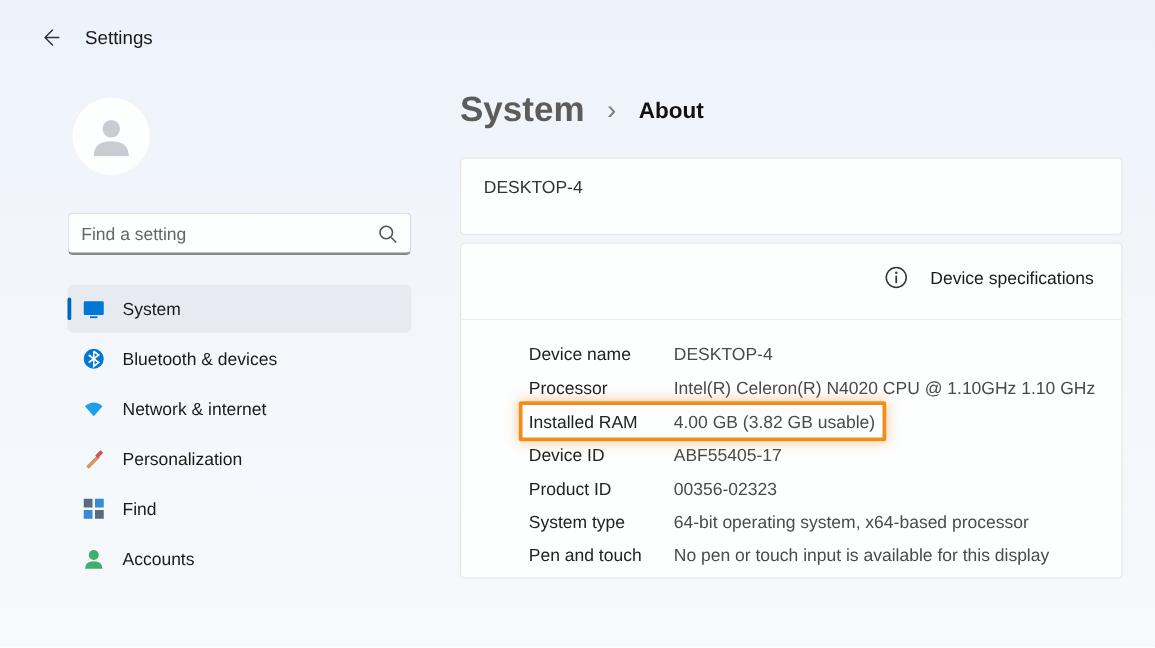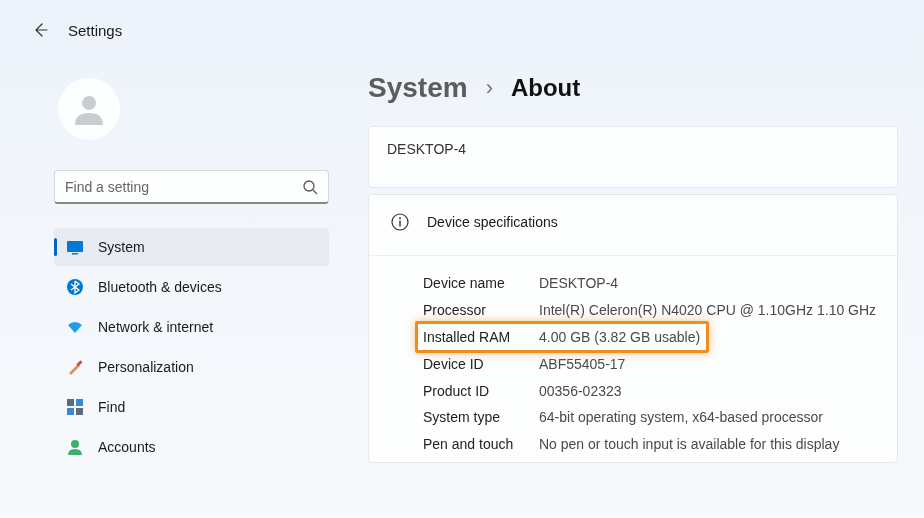--- a/index.html
+++ b/index.html
@@ -104,38 +104,39 @@
     flex:1;
     padding: 24px 8px 0 28px;
     overflow:hidden;
   }
   .breadcrumb {
     display:flex;align-items:center;gap:18px;
     margin-bottom: 22px;
   }
   .bc-parent { font-size:28px; color:#5c5c5c; font-weight:600;}
   .bc-sep { font-size:22px; color:#777;}
-  .bc-current { font-size:24px; color:#111; font-weight:600;}
+  .bc-current { font-size:18px; color:#111; font-weight:600;}
   .card {
     background:#fdfefe;
     border:1px solid #e7e7e7;
     border-radius:4px;
     margin-bottom:6px;
   }
   .card.device-name {
     padding: 14px 18px 30px 18px;
   }
   .dn-text { font-size:14px; color:#333; }
   .card.specs {
     padding: 0;
   }
   .specs-head {
     display:flex;align-items:center;gap:18px;
     padding: 18px 22px 24px 22px;
     border-bottom:1px solid #eee;
+    justify-content:flex-end;
   }
   .specs-head-title { font-size:14px; color:#1a1a1a;}
   .specs-body {
     padding: 14px 0 4px 54px;
   }
   .spec-row {
     display:flex;
     font-size:14px;
     color:#333;
     padding: 4px 0;

